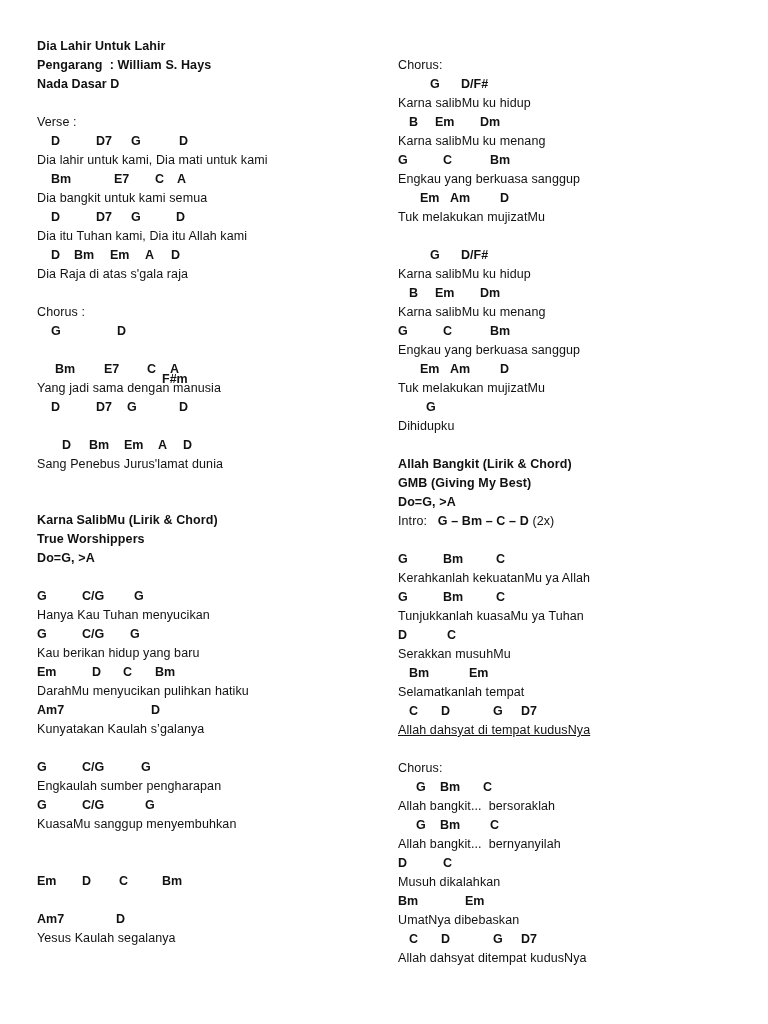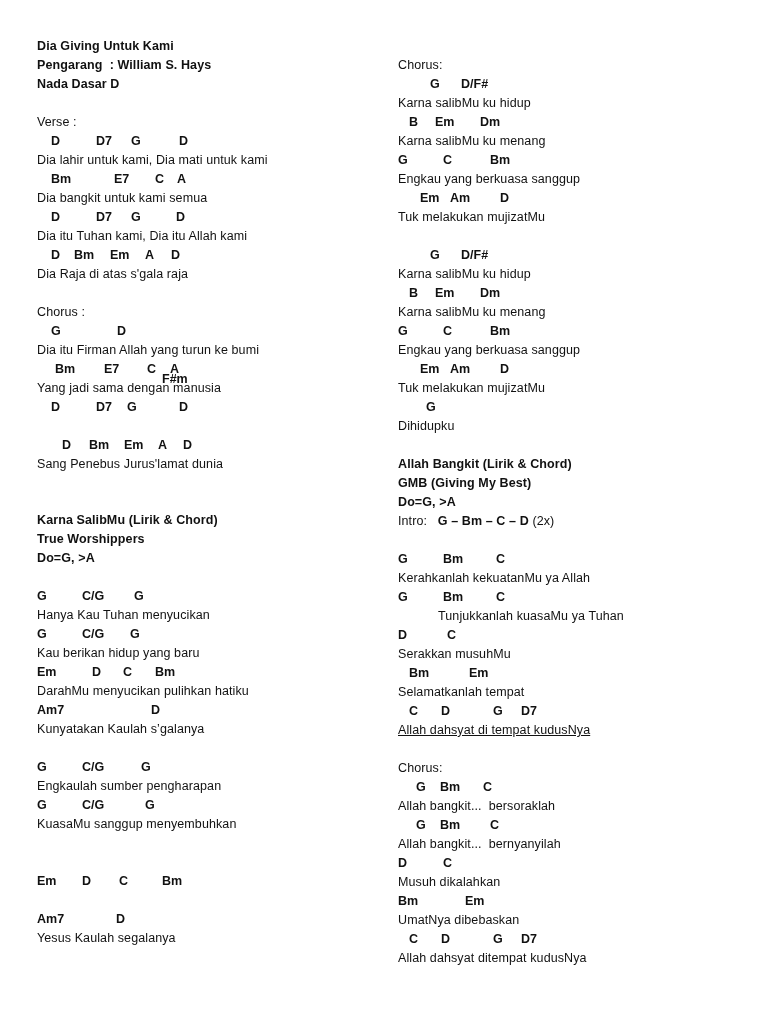--- a/index.html
+++ b/index.html
@@ -7,21 +7,21 @@
          font-family:"Liberation Sans", "DejaVu Sans", sans-serif; color:#111; }
   .page { position:absolute; left:0; top:0; width:768px; height:1024px; background:#fff; }
   .ln { position:absolute; font-size:12.5px; line-height:16px; white-space:pre; letter-spacing:0.1px; }
   .b { font-weight:bold; }
   .ch { position:absolute; font-size:12.5px; line-height:16px; font-weight:bold; white-space:pre; }
 </style>
 </head>
 <body>
 
 <div class="page" id="page">
-    <div class="ln b" style="left: 37px; top: 38px;">Dia Giving Untuk Kami</div>
+    <div class="ln b" style="left: 37px; top: 38px;">Dia Lahir Untuk Lahir</div>
     <div class="ln b" style="left: 37px; top: 57px; text-align: right;">Pengarang  : William S. Hays</div>
     <div class="ln b" style="left: 37px; top: 76px;">Nada Dasar D</div>
     <div class="ln" style="left: 37px; top: 114px;">Verse :</div>
     <span class="ch" style="left: 51px; top: 133px;">D</span>
     <span class="ch" style="left: 96px; top: 133px;">D7</span>
     <span class="ch" style="left: 131px; top: 133px;">G</span>
     <span class="ch" style="left: 179px; top: 133px;">D</span>
     <div class="ln" style="left: 37px; top: 152px;">Dia lahir untuk kami, Dia mati untuk kami</div>
     <span class="ch" style="left: 51px; top: 171px;">Bm</span>
     <span class="ch" style="left: 114px; top: 171px;">E7</span>
@@ -36,21 +36,20 @@
     <span class="ch" style="left: 51px; top: 247px;">D</span>
     <span class="ch" style="left: 74px; top: 247px;">Bm</span>
     <span class="ch" style="left: 110px; top: 247px;">Em</span>
     <span class="ch" style="left: 145px; top: 247px;">A</span>
     <span class="ch" style="left: 171px; top: 247px;">D</span>
     <div class="ln" style="left: 37px; top: 266px;">Dia Raja di atas s'gala raja</div>
     <div class="ln" style="left: 37px; top: 304px;">Chorus :</div>
     <span class="ch" style="left: 51px; top: 323px;">G</span>
     <span class="ch" style="left: 117px; top: 323px;">D</span>
     <span class="ch" style="left: 162px; top: 323px; margin-top: 48px;">F#m</span>
-    <div class="ln" style="left: 37px; top: 342px;">Dia itu Firman Allah yang turun ke bumi</div>
     <span class="ch" style="left: 55px; top: 361px;">Bm</span>
     <span class="ch" style="left: 104px; top: 361px;">E7</span>
     <span class="ch" style="left: 147px; top: 361px;">C</span>
     <span class="ch" style="left: 170px; top: 361px;">A</span>
     <div class="ln" style="left: 37px; top: 380px;">Yang jadi sama dengan manusia</div>
     <span class="ch" style="left: 51px; top: 399px;">D</span>
     <span class="ch" style="left: 96px; top: 399px;">D7</span>
     <span class="ch" style="left: 127px; top: 399px;">G</span>
     <span class="ch" style="left: 179px; top: 399px;">D</span>
     <span class="ch" style="left: 62px; top: 437px;">D</span>
@@ -130,21 +129,21 @@
     <div class="ln b" style="left: 398px; top: 475px;">GMB (Giving My Best)</div>
     <div class="ln b" style="left: 398px; top: 494px;">Do=G, &gt;A</div>
     <div class="ln" style="left: 398px; top: 513px;"><span>Intro:   </span><span class="b">G – Bm – C – D</span><span> (2x)</span></div>
     <span class="ch" style="left: 398px; top: 551px;">G</span>
     <span class="ch" style="left: 443px; top: 551px;">Bm</span>
     <span class="ch" style="left: 496px; top: 551px;">C</span>
     <div class="ln" style="left: 398px; top: 570px;">Kerahkanlah kekuatanMu ya Allah</div>
     <span class="ch" style="left: 398px; top: 589px;">G</span>
     <span class="ch" style="left: 443px; top: 589px;">Bm</span>
     <span class="ch" style="left: 496px; top: 589px;">C</span>
-    <div class="ln" style="left: 398px; top: 608px; margin-left: 40px;">Tunjukkanlah kuasaMu ya Tuhan</div>
+    <div class="ln" style="left: 398px; top: 608px;">Tunjukkanlah kuasaMu ya Tuhan</div>
     <span class="ch" style="left: 398px; top: 627px;">D</span>
     <span class="ch" style="left: 447px; top: 627px;">C</span>
     <div class="ln" style="left: 398px; top: 646px;">Serakkan musuhMu</div>
     <span class="ch" style="left: 409px; top: 665px;">Bm</span>
     <span class="ch" style="left: 469px; top: 665px;">Em</span>
     <div class="ln" style="left: 398px; top: 684px;">Selamatkanlah tempat</div>
     <span class="ch" style="left: 409px; top: 703px;">C</span>
     <span class="ch" style="left: 441px; top: 703px;">D</span>
     <span class="ch" style="left: 493px; top: 703px;">G</span>
     <span class="ch" style="left: 521px; top: 703px;">D7</span>

